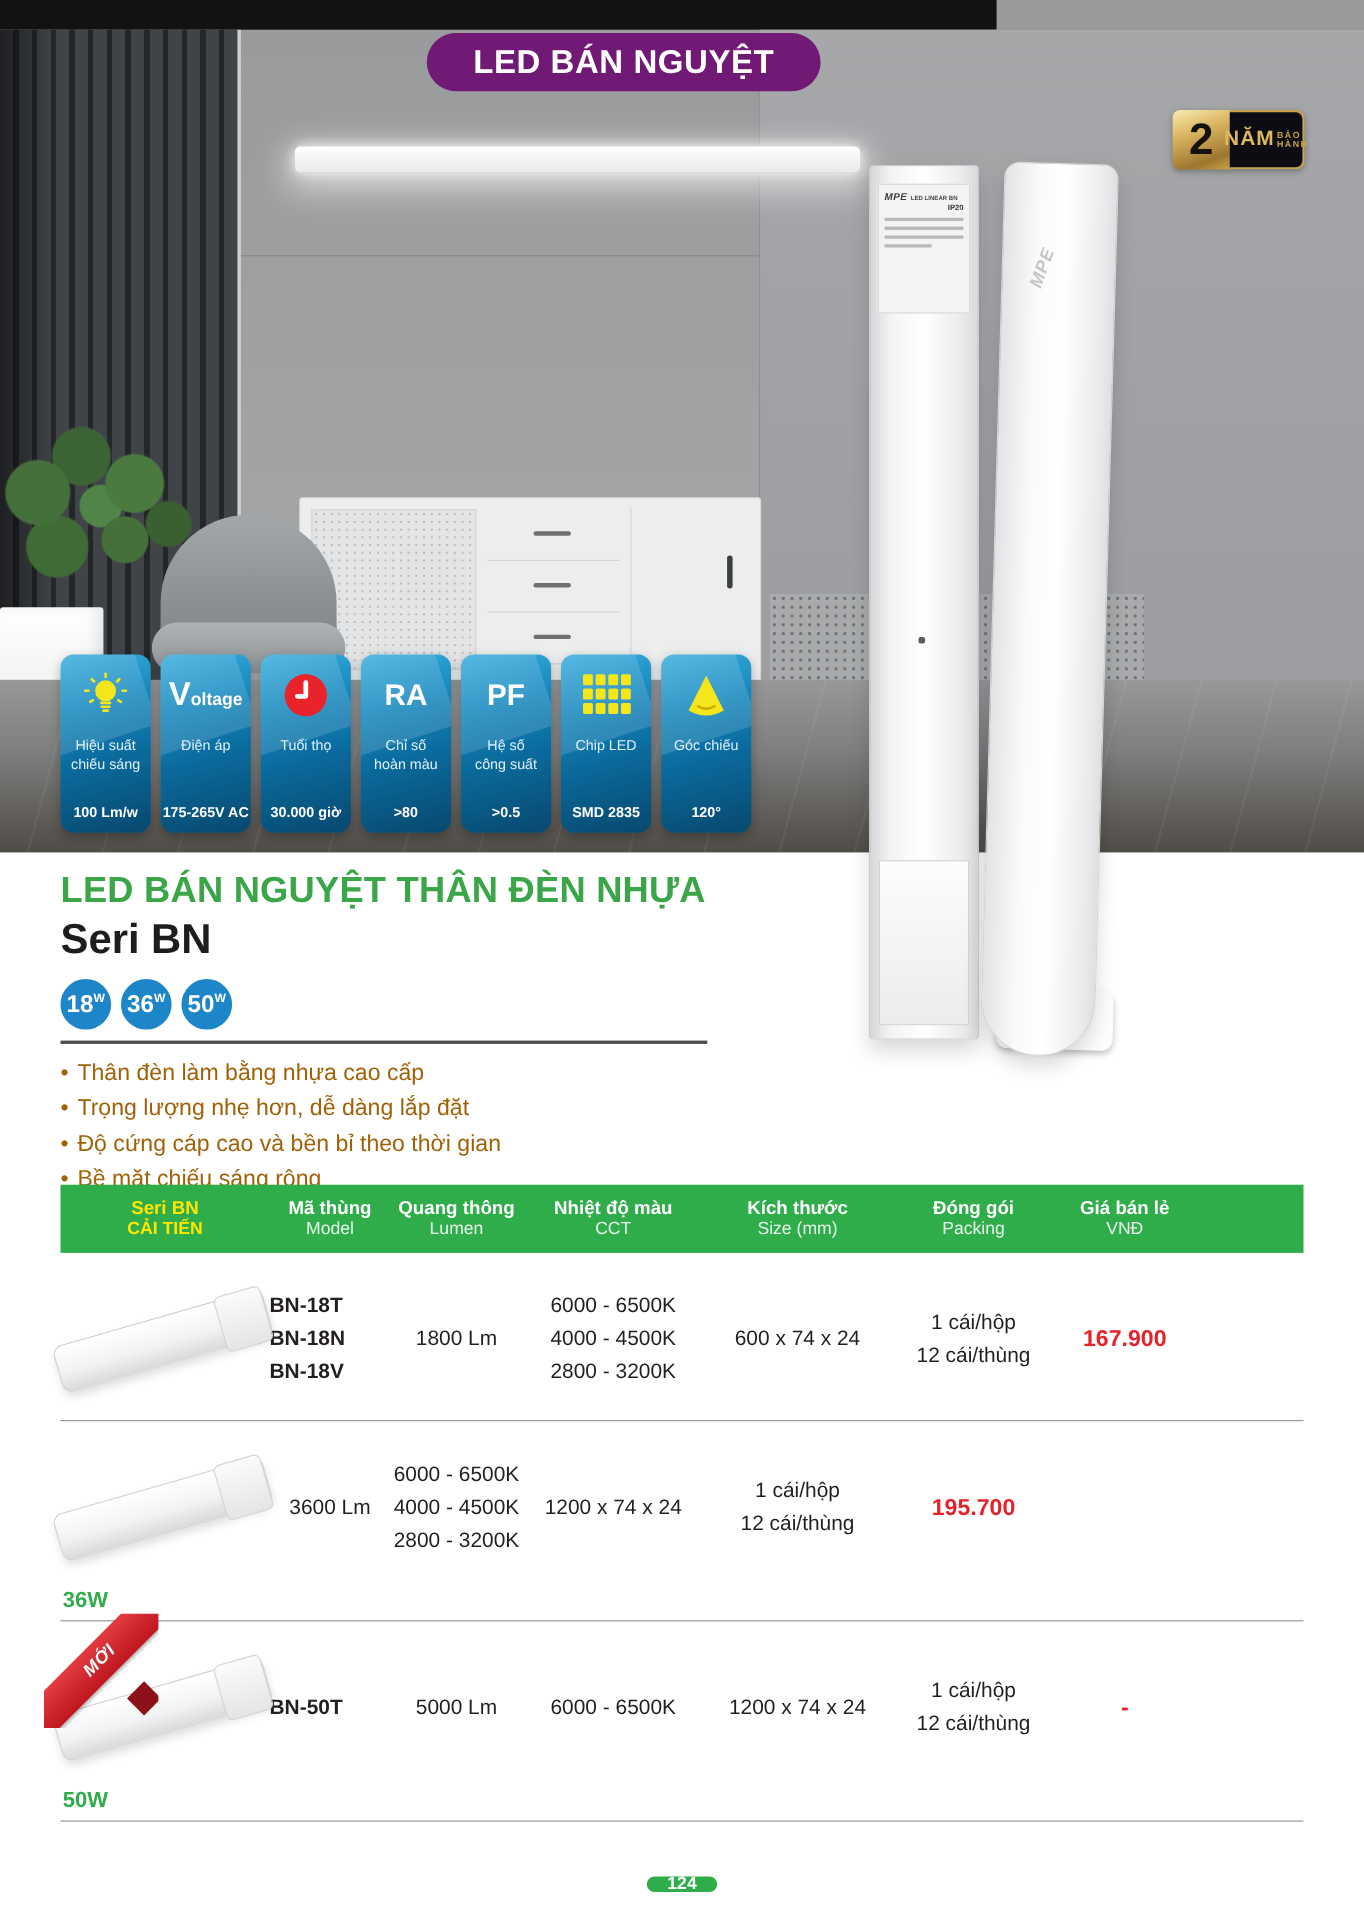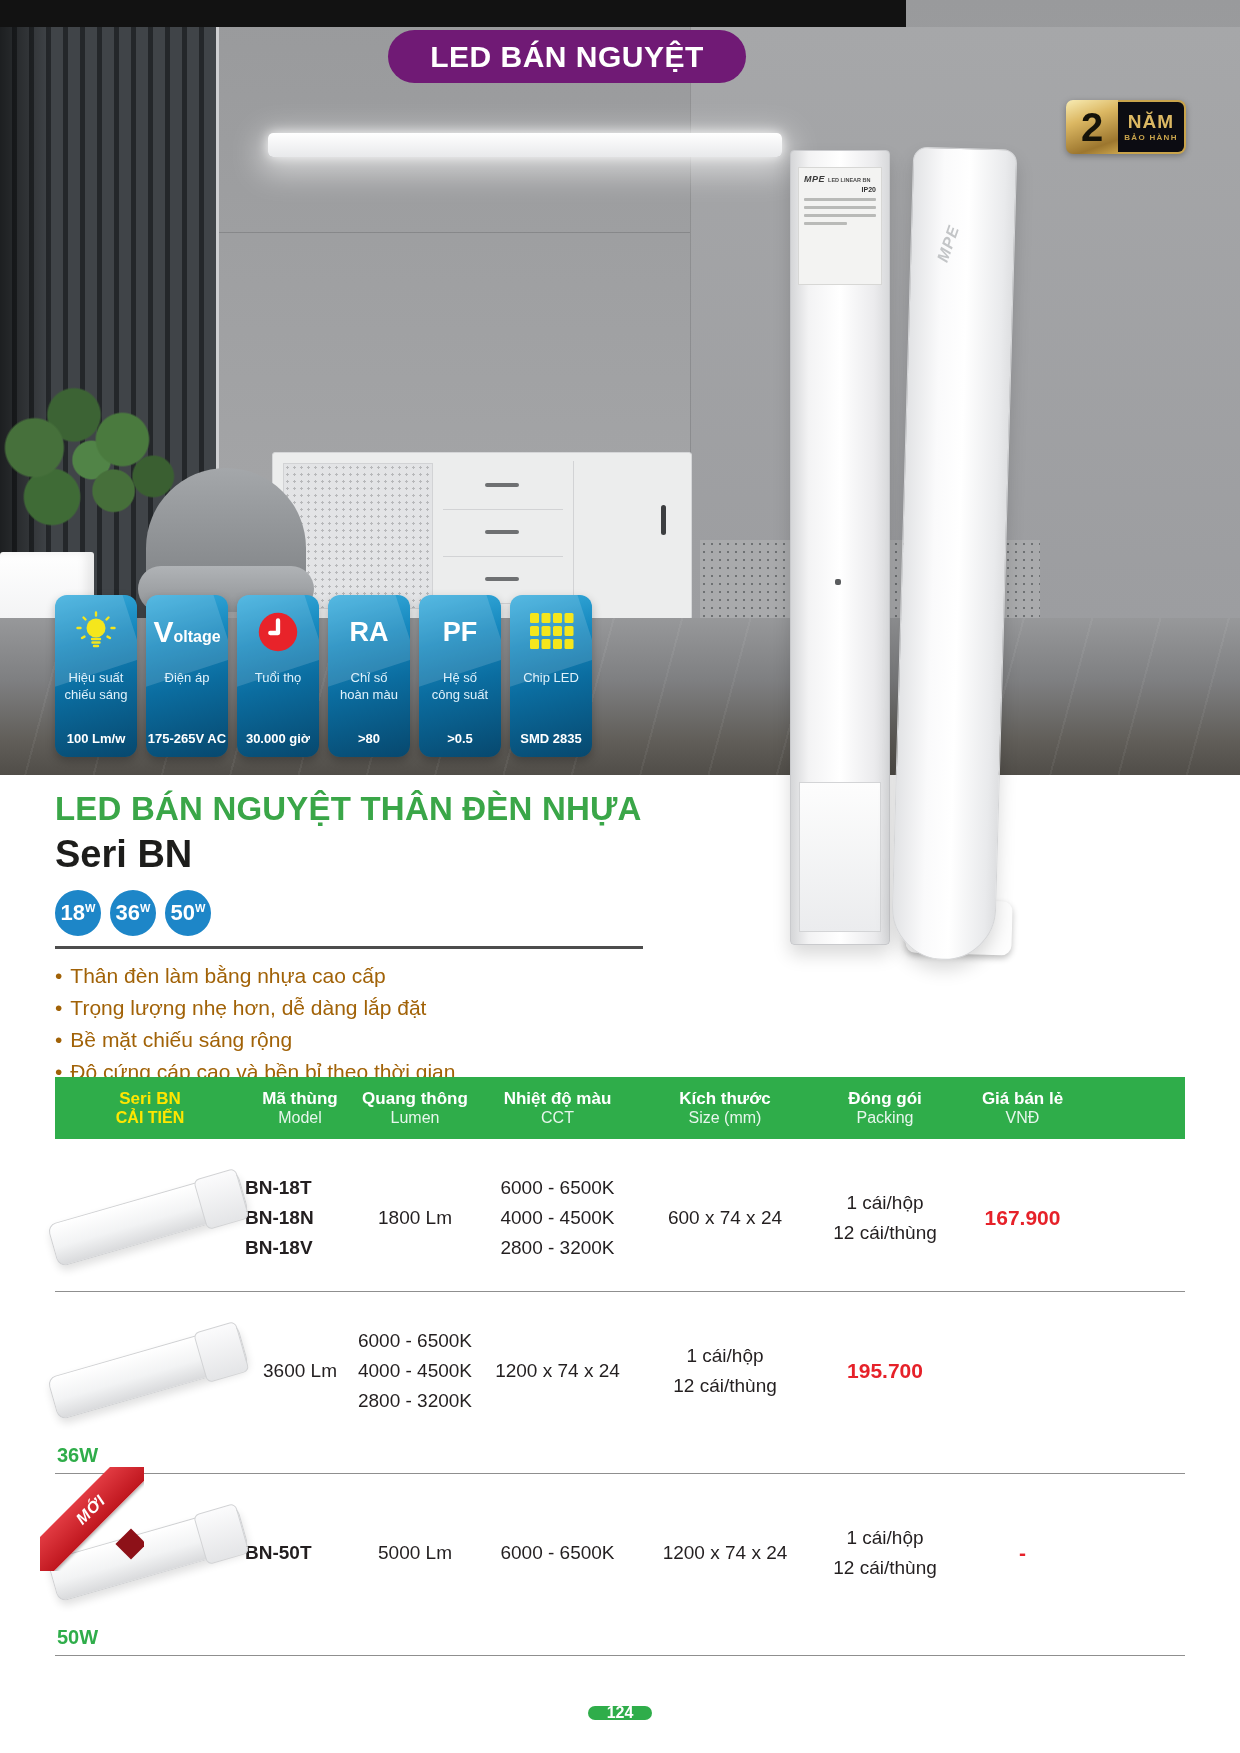--- a/index.html
+++ b/index.html
@@ -48,21 +48,21 @@
     background:linear-gradient(180deg,#97989a 0%,#7e7f81 40%,#615e59 78%,#504d48 100%); }
   .floor::after { content:""; position:absolute; inset:0; background:repeating-linear-gradient(105deg,transparent 0 64px,rgba(255,255,255,.05) 64px 66px); }
 
   
   .cat-pill { position:absolute; left:388px; top:30px; width:358px; height:53px; border-radius:28px; background:#701a75;
     display:flex; align-items:center; justify-content:center; color:#fff; font-size:30px; font-weight:800; letter-spacing:.5px; z-index:6; }
   .warranty { position:absolute; left:1066px; top:100px; display:flex; z-index:6; filter:drop-shadow(0 2px 3px rgba(0,0,0,.3)); }
   .war-num { width:52px; height:54px; border-radius:7px 0 0 7px; display:flex; align-items:center; justify-content:center;
     background:linear-gradient(160deg,#f8ecb4 0%,#dcb863 35%,#9c762e 80%,#c9a34c 100%); color:#151309; font-size:40px; font-weight:900; }
   .war-box { width:68px; height:54px; border-radius:0 8px 8px 0; background:#0c0c12; border:2px solid #c9a44c; border-left:none;
-    display:flex; flex-direction:column; align-items:center; justify-content:center; gap:2px; }
+    display:flex; align-items:center; justify-content:center; gap:2px; }
   .war-unit { color:#dcb863; font-size:19px; font-weight:800; letter-spacing:1px; line-height:18px; }
   .war-sub { color:#c9a44c; font-size:8px; font-weight:700; letter-spacing:1.3px; }
 
   
   .product-a { position:absolute; left:790px; top:150px; width:100px; height:795px; z-index:4; border:1px solid #c9cacd; border-radius:4px;
     background:linear-gradient(90deg,#d5d6d8 0%,#f3f3f4 18%,#ffffff 50%,#ebebed 85%,#d8d9db 100%); box-shadow:0 10px 18px rgba(0,0,0,.15); }
   .spec-label { position:absolute; left:7px; top:16px; width:84px; height:118px; background:#f3f3f2; border:1px solid #d7d7d5; padding:6px 5px; }
   .spec-brand-row { display:flex; align-items:baseline; gap:3px; }
   .spec-brand { font-size:9px; font-weight:900; font-style:italic; color:#3a3a3a; letter-spacing:.5px; }
   .spec-series { font-size:5.5px; font-weight:700; color:#4a4a4a; }
@@ -283,20 +283,33 @@
         </g>
           </svg>
       </div>
       <div class="tile-label">
         <div>Chip LED</div>
         <div></div>
       </div>
       <div class="tile-value">SMD 2835</div>
     </div>
 
+    <div class="tile">
+      <div class="tile-icon">
+        <svg width="46" height="44" viewBox="0 0 46 44">
+          <path d="M23 4 L7 36 Q23 45 39 36 Z" fill="#f5e61c"></path>
+          <path d="M15.5 32 Q23 36.5 30.5 32" fill="none" stroke="#caa900" stroke-width="2.2" stroke-linecap="round"></path>
+        </svg>
+      </div>
+      <div class="tile-label">
+        <div>Góc chiếu</div>
+        <div></div>
+      </div>
+      <div class="tile-value">120°</div>
+    </div>
   </div>
 
   <div class="sec-title">LED BÁN NGUYỆT THÂN ĐÈN NHỰA</div>
   <div class="sec-series">Seri BN</div>
   <div class="watt-badges">
     <div class="wbadge">
         <span class="num">18</span>
         <span class="unit">W</span>
       </div>
     <div class="wbadge">
@@ -305,22 +318,22 @@
       </div>
     <div class="wbadge">
         <span class="num">50</span>
         <span class="unit">W</span>
       </div>
   </div>
   <div class="intro-divider"></div>
   <div class="bullets">
     <div>Thân đèn làm bằng nhựa cao cấp</div>
     <div>Trọng lượng nhẹ hơn, dễ dàng lắp đặt</div>
+    <div>Độ cứng cáp cao và bền bỉ theo thời gian</div>
     <div>Bề mặt chiếu sáng rộng</div>
-    <div>Độ cứng cáp cao và bền bỉ theo thời gian</div>
   </div>
 
   <div class="ptable">
 
     <div class="thead tgrid">
       <div class="hcell first">
           <div class="h1">Seri BN</div>
           <div class="h2">CẢI TIẾN</div>
         </div>
       <div class="hcell">

